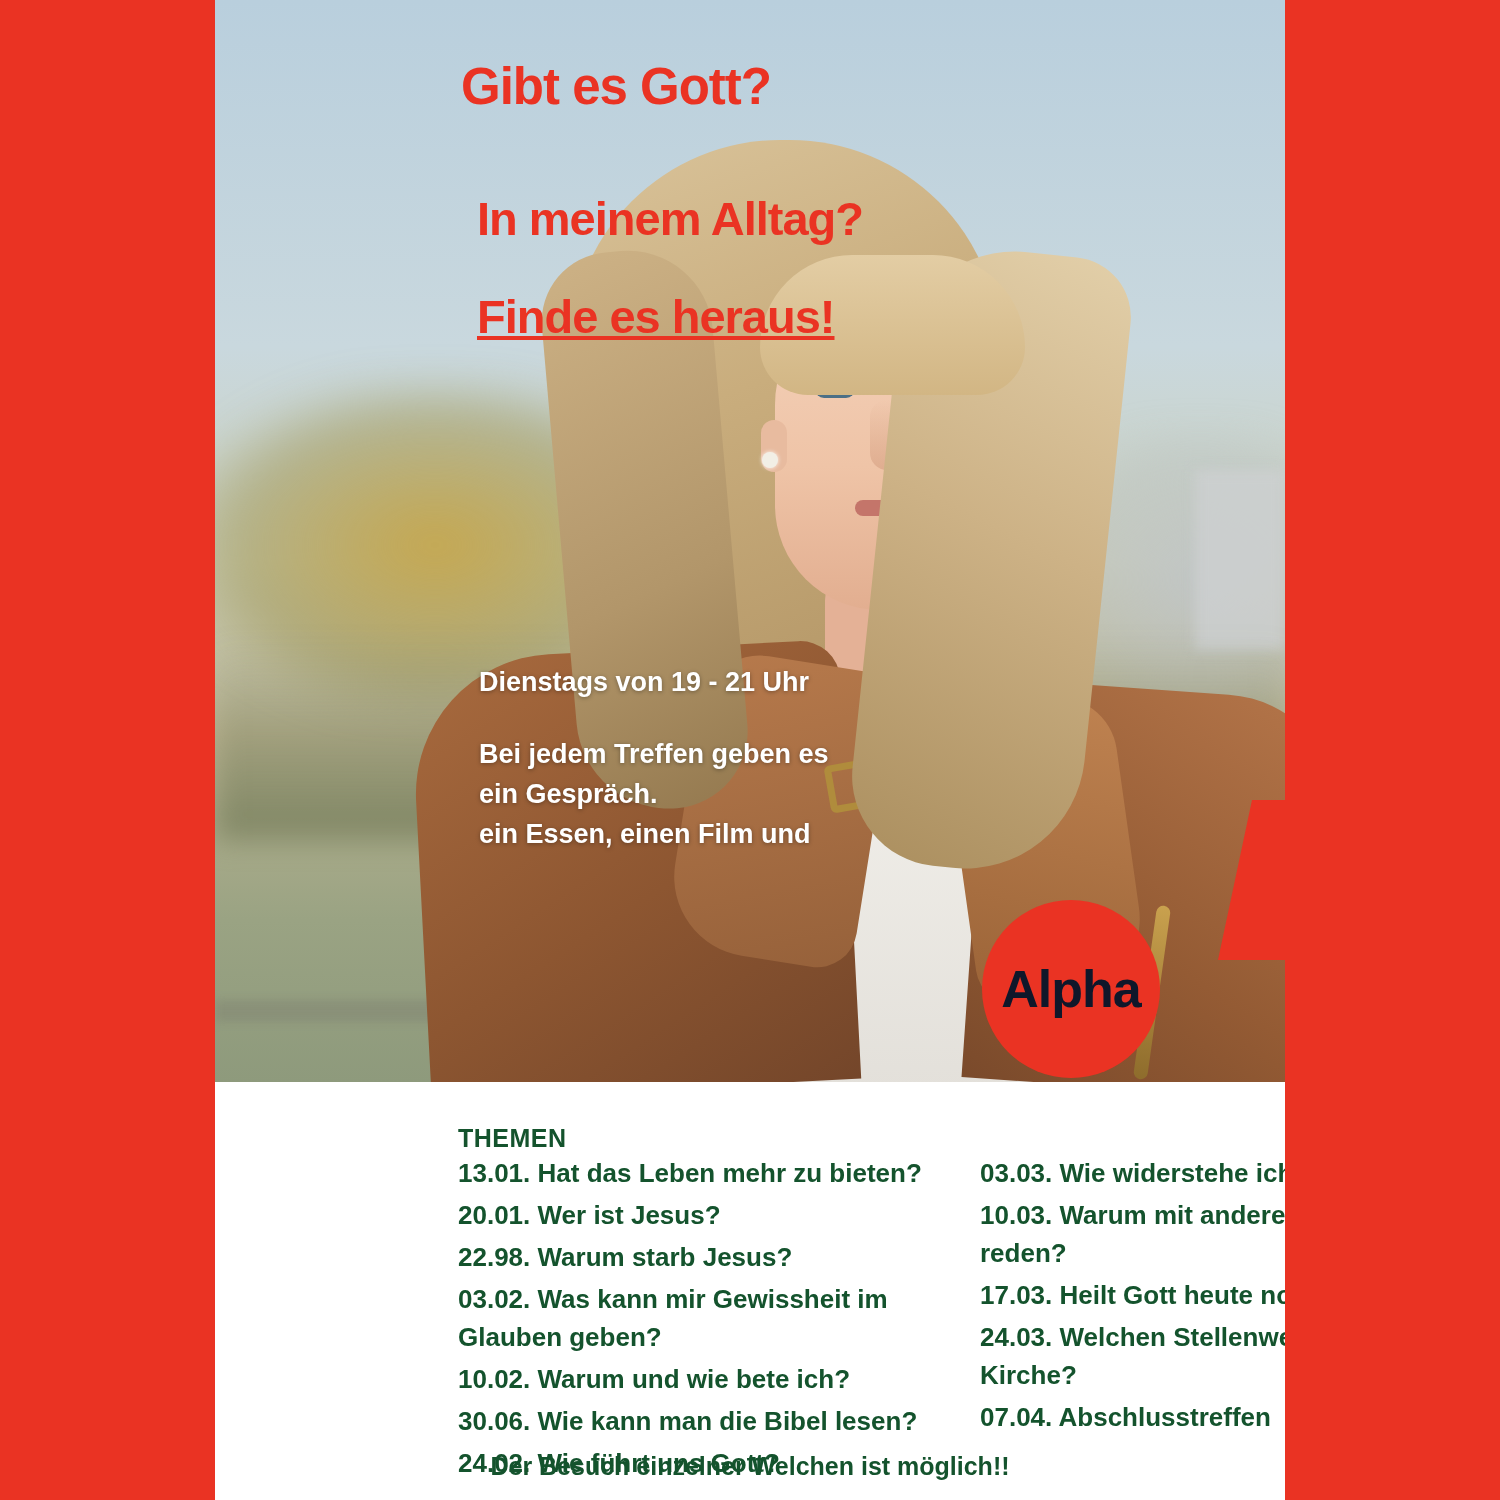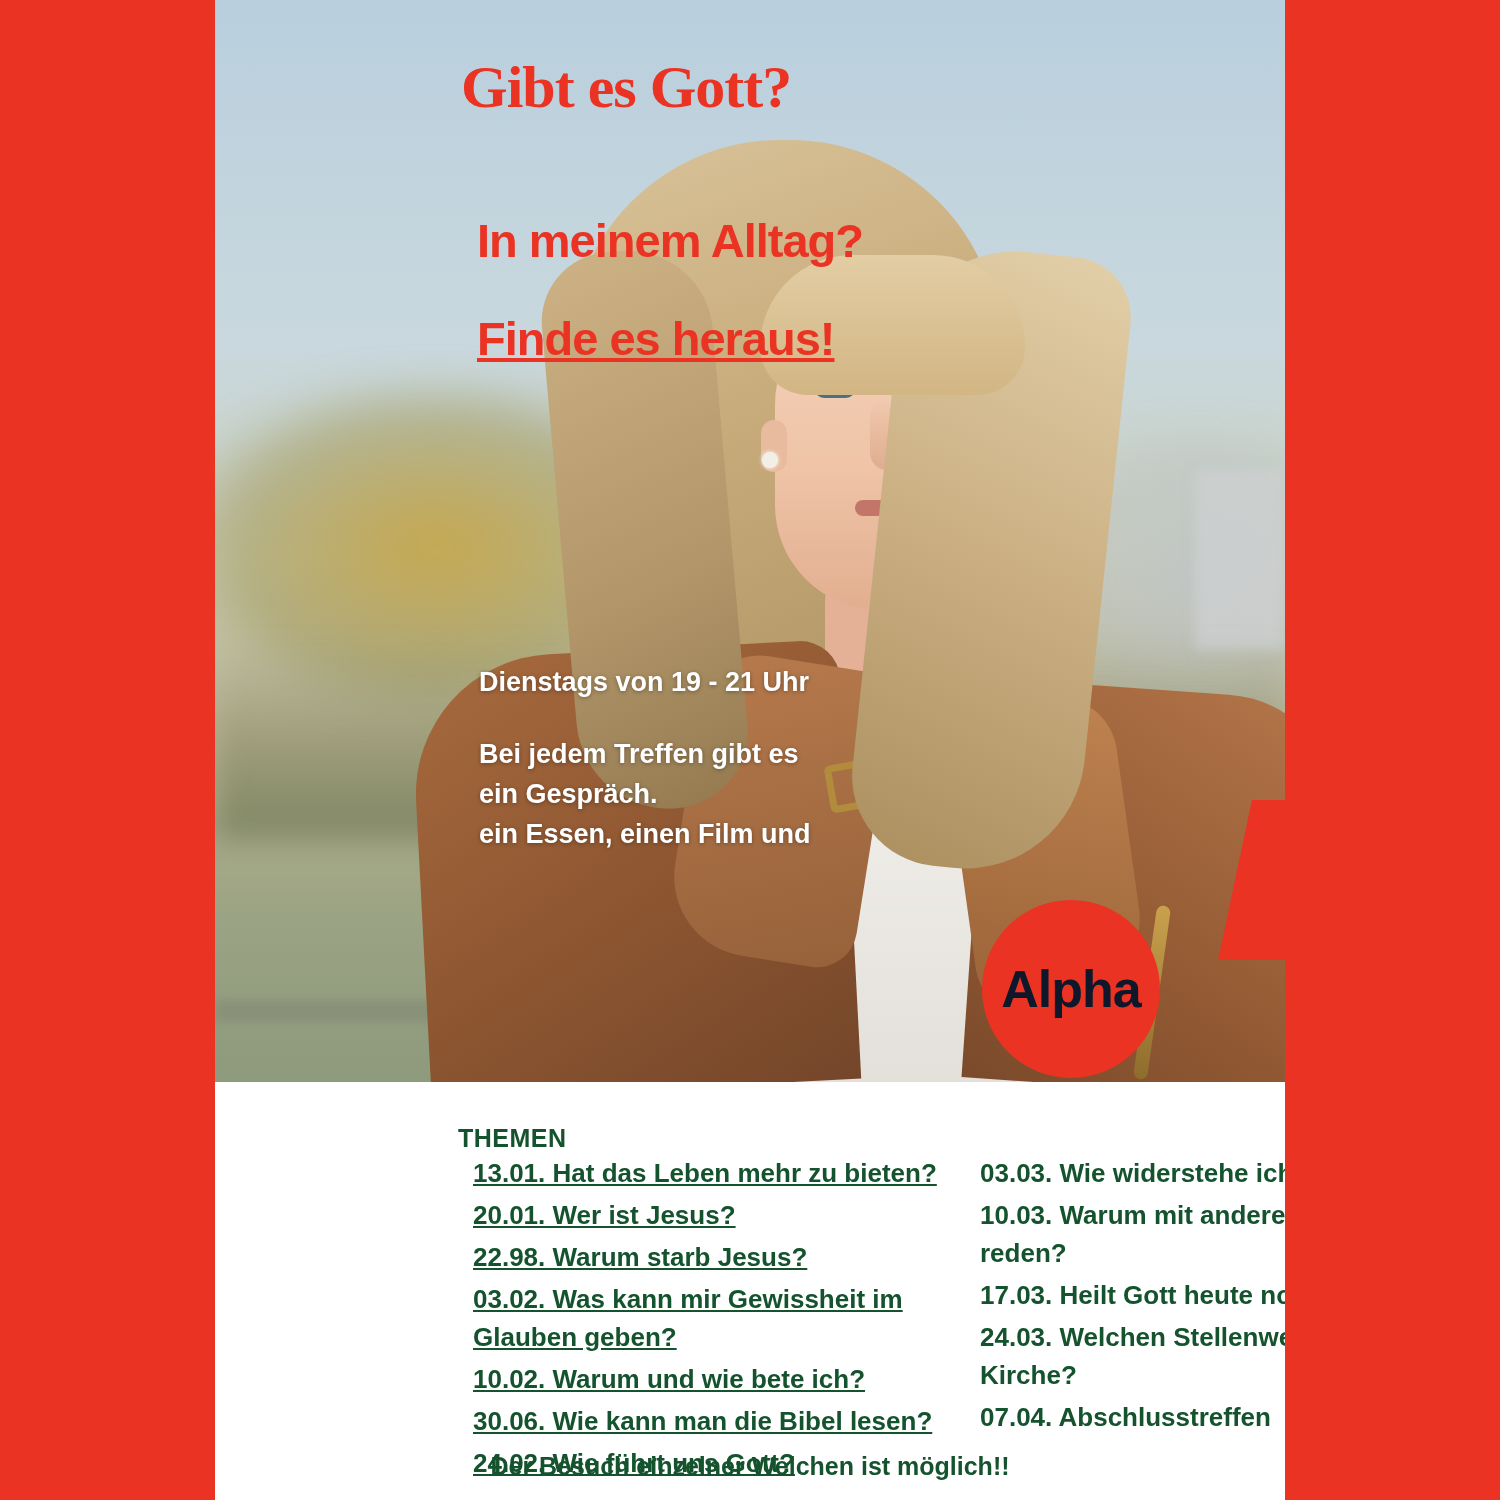--- a/index.html
+++ b/index.html
@@ -191,21 +191,21 @@
     letter-spacing: -1px;
   }
 
   
   .headline {
     position: absolute; left: 246px; top: 45px; width: 760px;
     color: #ea3323;
     font-weight: bold;
     letter-spacing: -1px;
   }
-  .h-main { font-size: 60px; line-height: 84px; margin: 0 0 84px 0; font-family: Liberation Serif, serif; }
+  .h-main { font-size: 51px; line-height: 84px; margin: 0 0 62px 0; }
   .h-sub1 { font-size: 47px; line-height: 56px; margin: 0 0 42px 16px; }
   .h-sub2 { font-size: 47px; line-height: 56px; margin: 4px 0 0 16px; text-decoration: underline; }
 
   
   .info {
     position: absolute; left: 264px; top: 662px; width: 430px;
     color: #ffffff; font-weight: bold; font-size: 27px; line-height: 40px;
     text-shadow: 0 1px 4px rgba(0,0,0,0.35);
   }
   .info .blk { margin-bottom: 32px; }
@@ -219,21 +219,21 @@
     color: #14532d;
   }
   .themes-title {
     position: absolute; left: 243px; top: 42px;
     font-size: 25px; font-weight: bold; letter-spacing: 0.5px;
   }
   .col {
     position: absolute; top: 72px;
     font-size: 26px; font-weight: bold; line-height: 38px;
   }
-  .col-left { left: 258px; width: 500px; text-decoration: underline; }
+  .col-left { left: 243px; width: 500px; }
   .col-right { left: 765px; width: 500px; }
   .theme-item { margin: 0 0 4px 0; }
   .footnote {
     position: absolute; left: 0; top: 370px; width: 1070px;
     text-align: center; font-size: 25px; font-weight: bold;
   }
 </style>
 </head>
 <body>
 
@@ -280,21 +280,21 @@
 
       <div class="headline">
         <div class="h-main">Gibt es Gott?</div>
         <div class="h-sub1">In meinem Alltag?</div>
         <div class="h-sub2">Finde es heraus!</div>
       </div>
 
       <div class="info">
         <div class="blk">Dienstags von 19 - 21 Uhr</div>
         <div class="blk">
-          <div class="line">Bei jedem Treffen gibt es</div>
+          <div class="line">Bei jedem Treffen geben es</div>
           <div class="line">ein Gespräch.</div>
           <div class="line">ein Essen, einen Film und</div>
         </div>
       </div>
     </div>
 
     <div class="themes">
       <div class="themes-title">THEMEN</div>
 
       <div class="col col-left">

